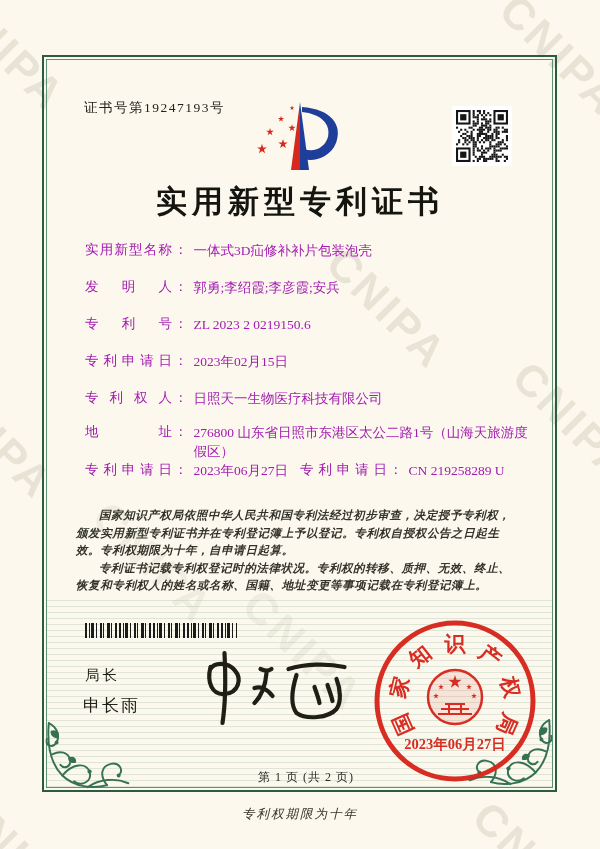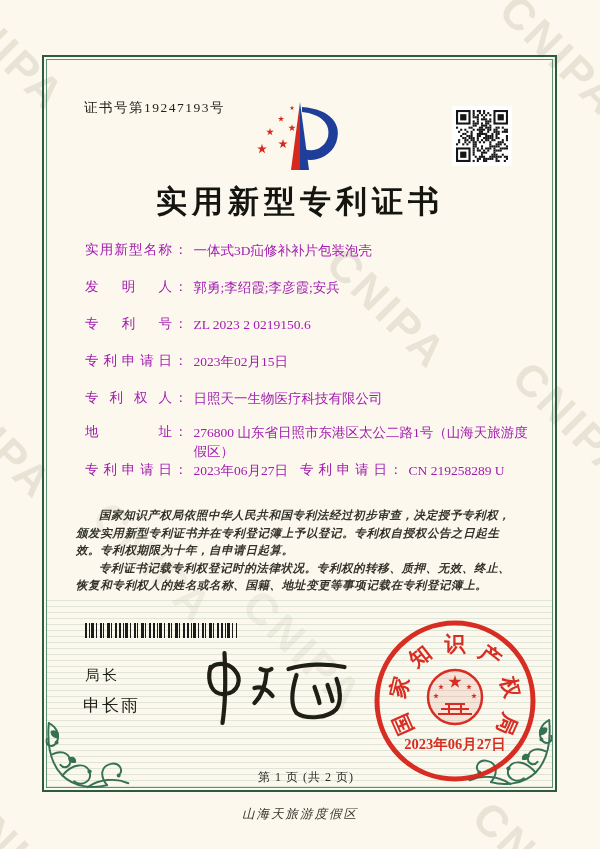--- a/index.html
+++ b/index.html
@@ -467,13 +467,13 @@
         <path d="M67,97 H101"></path>
       <path d="M78,87 V97"></path>
         <path d="M90,87 V97"></path>
     </g>
   </g>
   <text x="84" y="132" fill="#d6251b" font-size="14.5" font-weight="700" text-anchor="middle">2023年06月27日</text>
 </svg>
 
 <div class="page-info">第 1 页 (共 2 页)</div>
 
-<div class="footer-note">山海天旅游度假区</div>
+<div class="footer-note">专利权期限为十年</div>
 
 </body></html>

